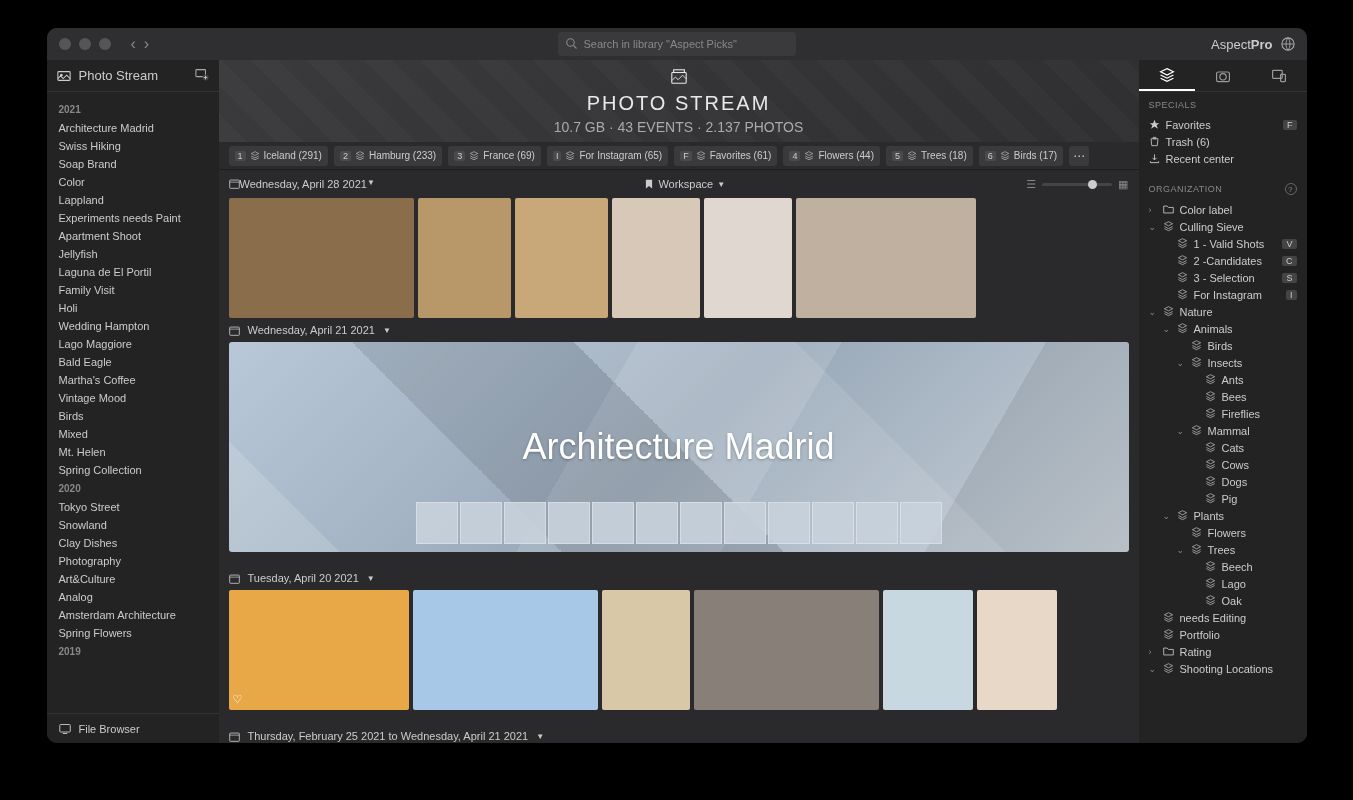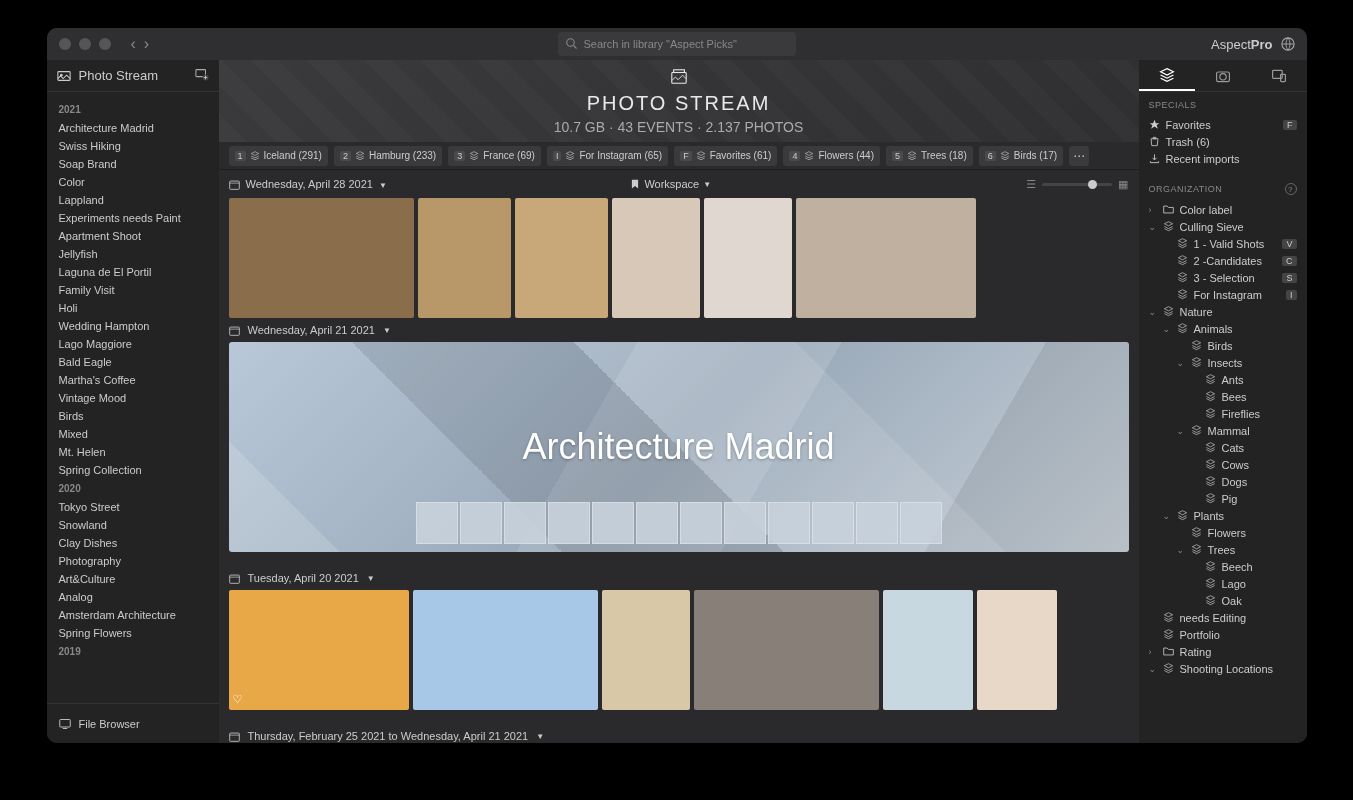--- a/index.html
+++ b/index.html
@@ -15,35 +15,35 @@
 .search span{color:#888;font-size:11px}
 .brand{margin-left:auto;color:#ccc;font-size:13px;display:flex;align-items:center;gap:8px}
 .brand b{font-weight:600}
 .body{flex:1;display:flex;overflow:hidden}
 .leftbar{width:172px;background:#232324;display:flex;flex-direction:column;color:#ccc}
 .leftbar .hdr{height:32px;display:flex;align-items:center;padding:0 10px;gap:8px;font-size:13px;border-bottom:1px solid #333}
 .leftbar .hdr .addbtn{margin-left:auto;color:#999}
 .evlist{flex:1;overflow-y:auto;padding:8px 0}
 .evlist .year{padding:4px 12px;color:#888;font-size:10px;font-weight:600}
 .evlist .item{padding:3px 12px;font-size:11px;color:#ccc;cursor:pointer}
-.leftbar .footer{height:40px;display:flex;align-items:center;padding:0 12px;gap:8px;font-size:11px;border-top:1px solid #333;color:#ccc}
+.leftbar .footer{height:30px;display:flex;align-items:center;padding:0 12px;gap:8px;font-size:11px;border-top:1px solid #333;color:#ccc}
 .main{flex:1;background:#2a2a2c;display:flex;flex-direction:column;overflow:hidden}
 .hero{height:82px;background:linear-gradient(135deg,#3a3a3c 0%,#2f2f31 100%);display:flex;flex-direction:column;align-items:center;justify-content:center;color:#e8e8e8;position:relative}
 .hero::before{content:"";position:absolute;inset:0;background:repeating-linear-gradient(45deg,rgba(255,255,255,.02) 0 20px,transparent 20px 40px)}
 .hero .icon{font-size:16px;margin-bottom:2px;position:relative}
 .hero .title{font-size:20px;letter-spacing:2px;font-weight:300;position:relative}
 .hero .stats{font-size:14px;color:#aaa;margin-top:4px;position:relative}
 .filterbar{height:28px;display:flex;align-items:center;gap:6px;padding:0 10px;background:#2a2a2c;border-bottom:1px solid #1e1e1f}
 .chip{height:20px;background:#3a3a3c;border-radius:3px;display:flex;align-items:center;padding:0 6px;gap:4px;font-size:10px;color:#ccc;cursor:pointer}
 .chip .num{background:#4a4a4c;border-radius:2px;padding:0 3px;font-size:9px}
 .chip svg{width:10px;height:10px;fill:#ccc}
 .morebtn{width:20px;height:20px;background:#3a3a3c;border-radius:3px;display:flex;align-items:center;justify-content:center;color:#ccc;font-size:12px}
 .toolbar{height:28px;display:flex;align-items:center;padding:0 10px;gap:10px;font-size:11px;color:#ccc}
-.toolbar .date{display:flex;align-items:flex-end;gap:6px}
-.toolbar .ws{margin-left:auto;display:flex;align-items:center;gap:4px;margin-right:auto;position:relative;left:54px}
+.toolbar .date{display:flex;align-items:flex-start;}
+.toolbar .ws{margin-left:auto;display:flex;align-items:center;gap:4px;margin-right:auto;position:relative;left:76px}
 .toolbar .slider{margin-left:auto;display:flex;align-items:center;gap:6px}
 .toolbar .slider .track{width:70px;height:3px;background:#444;border-radius:2px;position:relative}
 .toolbar .slider .track::after{content:"";position:absolute;right:15px;top:-3px;width:9px;height:9px;background:#ccc;border-radius:50%}
 .content{flex:1;overflow-y:auto;padding:0 10px}
 .evrow{margin-bottom:14px}
 .evrow .label{font-size:11px;color:#ccc;padding:6px 0;display:flex;align-items:center;gap:8px}
 .thumbs{display:flex;gap:4px}
 .thumb{height:120px;border-radius:2px;background:#555;position:relative;overflow:hidden}
 .bigimg{width:100%;height:210px;border-radius:3px;background:linear-gradient(135deg,#b8c8d8 0%,#98a8b8 50%,#c8d0d8 100%);position:relative;display:flex;align-items:center;justify-content:center;overflow:hidden}
 .bigimg::before{content:"";position:absolute;inset:0;background:linear-gradient(45deg,rgba(255,255,255,.15) 0 10%,transparent 10% 30%,rgba(0,0,0,.1) 30% 50%,rgba(255,255,255,.1) 50% 70%,transparent 70%),linear-gradient(-60deg,rgba(0,0,0,.08) 0 20%,transparent 20% 40%,rgba(255,255,255,.12) 40% 60%,transparent 60%)}
@@ -354,21 +354,21 @@
             <div class="srow">
               <svg viewBox="0 0 16 16">
                 <path d="M3 4h10l-1 10H4z M6 2h4v2H6z" fill="none" stroke="#ccc" stroke-width="1.2"></path>
               </svg>
               <span>Trash (6)</span>
             </div>
             <div class="srow">
               <svg viewBox="0 0 16 16">
                 <path d="M8 2v8m-3-3l3 3 3-3 M2 12v2h12v-2" fill="none" stroke="#ccc" stroke-width="1.3"></path>
               </svg>
-              <span>Recent imports</span>
+              <span>Recent center</span>
             </div>
           </div>
       </div>
       <div class="section" style="flex:1;overflow-y:auto">
         <div class="sh">
             <span>ORGANIZATION</span>
             <span class="help">?</span>
           </div>
         <div id="orgtree">
             <div class="srow indent0">

